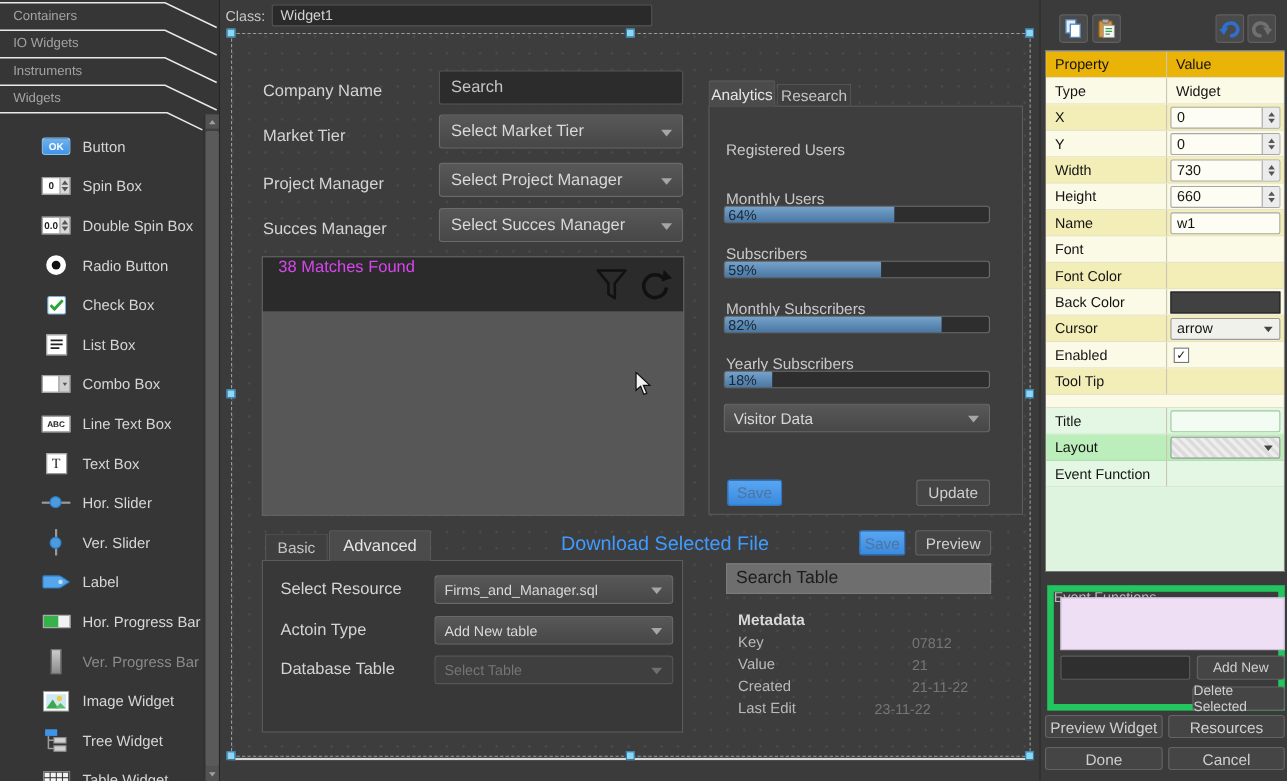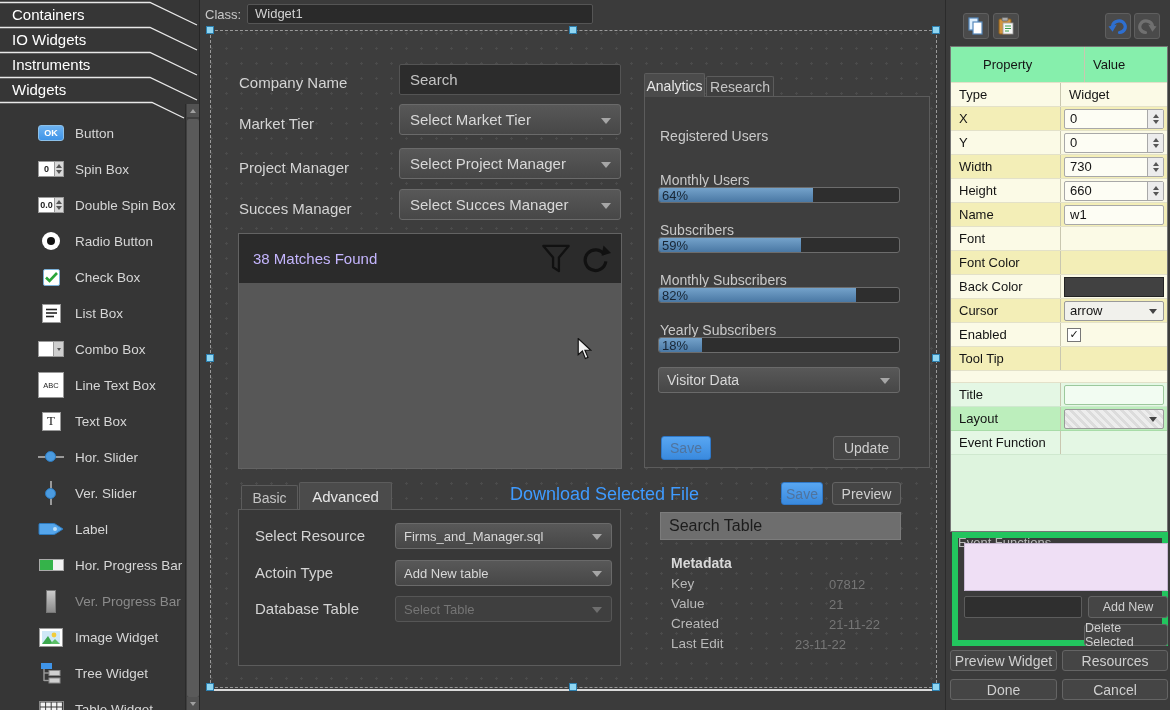--- a/index.html
+++ b/index.html
@@ -1,21 +1,21 @@
 <!DOCTYPE html>
 <html><head>
 <meta charset="utf-8">
 <style>
   * { margin:0; padding:0; box-sizing:border-box; font-family:"Liberation Sans","DejaVu Sans",sans-serif; }
   html,body { background:#2f2f2f; }
   #stage { position:relative; width:1170px; height:710px; background:#3b3b3b; overflow:hidden; }
 
   
   .sidebar { position:absolute; left:0; top:0; width:200px; height:710px; background:#363636; border-right:1px solid #262626; }
-  .cat-label { position:absolute; left:12px; height:17px; line-height:17px; color:#ffffff; font-size:15px; }
+  .cat-label { position:absolute; left:12px; height:17px; line-height:17px; color:#a3a3a3; font-size:12px; }
   .widget-item { position:absolute; left:0; width:183px; height:36px; display:flex; align-items:center; padding-left:38px; gap:11px; color:#d6d6d6; font-size:13.5px; }
   .widget-item.disabled { color:#8a8a8a; }
   .wicon { width:26px; height:24px; flex:0 0 auto; display:flex; align-items:center; justify-content:center; position:relative; }
 
   .okbtn { width:26px; height:16px; background:linear-gradient(#6db2f0,#3f94e8); border:1px solid #8cc0e8; border-radius:3px; color:#fff; font-size:9px; font-weight:bold; display:flex; align-items:center; justify-content:center; }
   .spinicon { width:26px; height:16px; display:flex; }
   .spinicon .num { flex:1; background:#fff; border:1px solid #999; color:#222; font-size:9px; font-weight:bold; display:flex; align-items:center; justify-content:center; }
   .spinicon .btns { width:9px; background:#d9d9d9; border:1px solid #999; border-left:none; display:flex; flex-direction:column; align-items:center; justify-content:center; gap:2px; }
   .t-up { width:0; height:0; border-left:3px solid transparent; border-right:3px solid transparent; border-bottom:4px solid #555; }
   .t-dn { width:0; height:0; border-left:3px solid transparent; border-right:3px solid transparent; border-top:4px solid #555; }
@@ -53,21 +53,21 @@
 
   .form-label { position:absolute; color:#d4d4d4; font-size:15px; }
   .dark-input { position:absolute; background:#2c2c2c; border:1px solid #545454; color:#c4c4c4; font-size:15px; display:flex; align-items:center; padding-left:10px; border-radius:2px; }
   .combo { position:absolute; background:linear-gradient(#585858,#474747); border:1px solid #6a6a6a; border-radius:3px; color:#d8d8d8; font-size:15px; display:flex; align-items:center; padding:0 26px 0 10px; }
   .combo .caret { position:absolute; right:9px; top:50%; margin-top:-2px; width:0; height:0; border-left:5px solid transparent; border-right:5px solid transparent; border-top:6px solid #a6a6a6; }
   .combo.small { font-size:13px; padding-left:8px; }
   .combo.disabled { background:#3f3f3f; color:#757575; border-color:#565656; }
   .combo.disabled .caret { border-top-color:#6e6e6e; }
 
   .matches { position:absolute; left:27px; top:202px; width:384px; height:236px; background:#575757; border:1px solid #636363; }
-  .matches-header { position:absolute; left:0; top:0; width:100%; height:49px; background:#2b2b2b; display:flex; align-items:center; padding-left:14px; color:#c4b5fd; font-size:15px; }
+  .matches-header { position:absolute; left:0; top:0; width:100%; height:49px; background:#2b2b2b; display:flex; align-items:flex-start; padding-left:14px; color:#d946ef; font-size:15px; }
 
   .tab { position:absolute; display:flex; align-items:center; justify-content:center; background:#3f3f3f; border:1px solid #5c5c5c; border-bottom:none; color:#c4c4c4; font-size:14px; border-radius:2px 2px 0 0; }
   .tab.active { background:#4b4b4b; color:#e6e6e6; z-index:3; }
   .pane { position:absolute; background:#3e3e3e; border:1px solid #5c5c5c; }
 
   .metric-label { position:absolute; color:#c9c9c9; font-size:14px; }
   .pbar { position:absolute; left:13px; width:242px; height:16px; background:#2e2e2e; border:1px solid #6c6c6c; border-radius:3px; }
   .pfill { height:100%; background:linear-gradient(#74a2ca,#4a78a4); border-radius:2px 0 0 2px; }
   .ptext { position:absolute; left:3px; top:0; height:100%; display:flex; align-items:center; color:#182635; font-size:13px; }
 
@@ -77,21 +77,21 @@
   .search-table { position:absolute; background:#6e6e6e; border:1px solid #7c7c7c; color:#1c1c1c; font-size:16px; display:flex; align-items:center; padding-left:8px; }
   .meta-title { position:absolute; color:#d8d8d8; font-size:14px; font-weight:bold; }
   .meta-label { position:absolute; color:#b9b9b9; font-size:13.5px; }
   .meta-value { position:absolute; color:#767676; font-size:13px; }
 
   
   .rpanel-sep { position:absolute; left:945px; top:0; width:1px; height:710px; background:#2b2b2b; }
   .tool-btn { position:absolute; width:26px; height:26px; background:#4a4a4a; border:1px solid #5f5f5f; border-radius:3px; display:flex; align-items:center; justify-content:center; }
   .ptable { position:absolute; left:950px; top:46px; width:218px; border:1px solid #757575; background:#fbfae6; }
   .prow { display:flex; height:24px; border-bottom:1px solid #e3e1c9; background:#fbfae6; }
-  .prow.hdr { height:36px; background:#86efac;padding-left:24px; }
+  .prow.hdr { height:24px; background:#eab308; }
   .prow.alt { background:#f3eeb7; }
   .prow.green { background:#e4f7e4; border-bottom-color:#cfe8cf; }
   .prow.green-dark { background:#bceebc; border-bottom-color:#a8dca8; }
   .prow.spacer { height:12px; background:#fbfae6; }
   .pl { width:110px; padding-left:8px; display:flex; align-items:center; font-size:13px; color:#141414; border-right:1px solid #c9c7b0; }
   .pv { flex:1; display:flex; align-items:center; font-size:13px; color:#141414; padding:0 2px; position:relative; }
   .pv.plain { padding-left:8px; }
   .spinval { flex:1; height:20px; margin:0 1px; background:#fdfdf4; border:1px solid #a8a8a8; display:flex; align-items:center; padding-left:5px; position:relative; border-radius:2px; }
   .spinbtns { position:absolute; right:0; top:0; width:16px; height:100%; background:#ececec; border-left:1px solid #a8a8a8; display:flex; flex-direction:column; align-items:center; justify-content:center; gap:2px; }
   .swatch { flex:1; height:20px; margin:0 1px; background:#414141; border:1px solid #232323; }
@@ -192,21 +192,21 @@
             <span class="field"></span>
             <span class="drop">
               <span class="t-dn" style="border-left-width:2.5px;border-right-width:2.5px;border-top-width:3.5px"></span>
             </span>
           </span>
         </span>
       <span>Combo Box</span>
     </div>
     <div class="widget-item" style="top:367px">
       <span class="wicon">
-          <span class="whitebox" style="width:26px;height:26px;font-size:7.5px;font-weight:normal">ABC</span>
+          <span class="whitebox" style="width:26px;height:15px;font-size:7.5px;font-weight:bold">ABC</span>
         </span>
       <span>Line Text Box</span>
     </div>
     <div class="widget-item" style="top:403px">
       <span class="wicon">
           <span class="whitebox" style="width:19px;height:19px;font-size:13px;font-family:'Liberation Serif','DejaVu Serif',serif">T</span>
         </span>
       <span>Text Box</span>
     </div>
     <div class="widget-item" style="top:439px">

